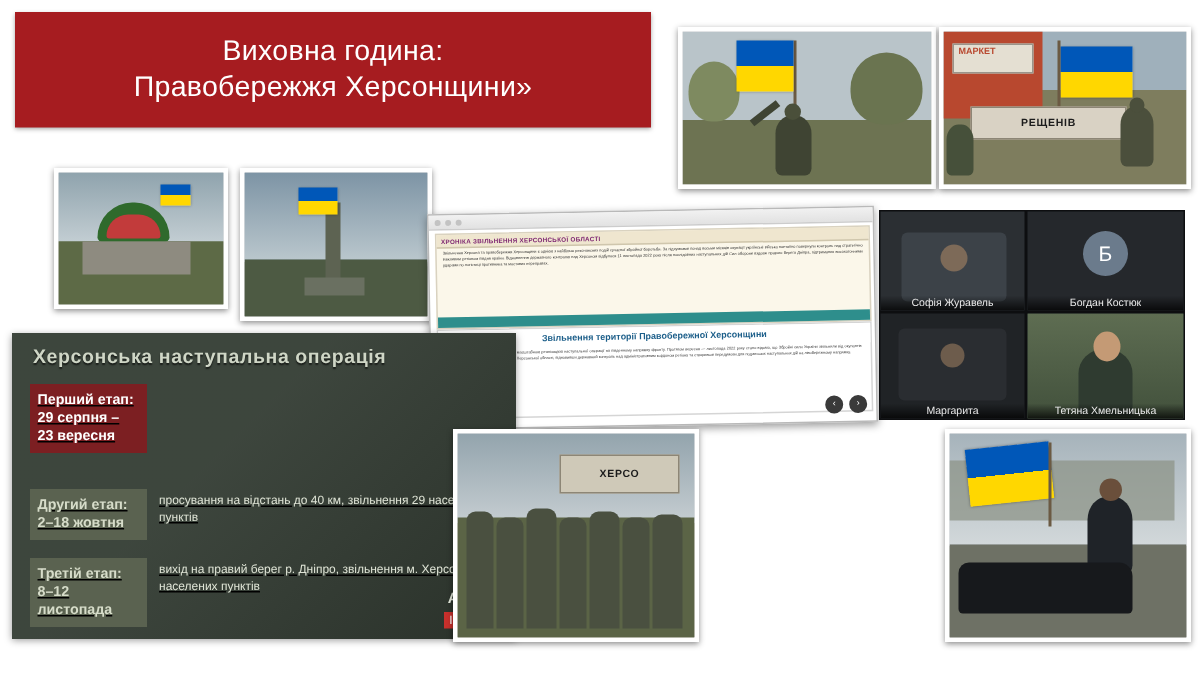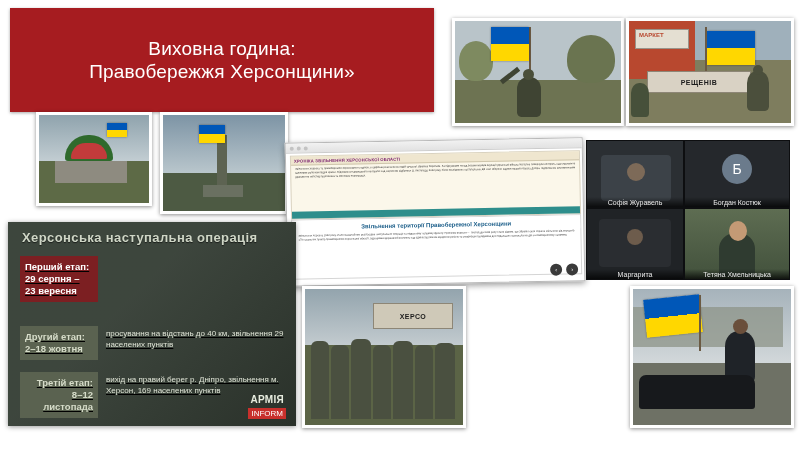--- a/index.html
+++ b/index.html
@@ -19,21 +19,21 @@
     inset: 0;
     background: #ffffff;
   }
 
   
   .title-banner {
     position: absolute;
     left: 10px;
     top: 8px;
     width: 424px;
-    height: 104px;
+    height: 77px;
     background: #a61c20;
     display: flex;
     align-items: center;
     justify-content: center;
     text-align: center;
     box-shadow: 0 1px 3px rgba(0,0,0,.35);
   }
   .title-banner .txt {
     color: #ffffff;
     font-size: 19px;
@@ -177,40 +177,41 @@
   #vt-bohdan  { left:684px; top:140px; width:104px; height:66px; background:#25282c; }
   #vt-margaryta{left:586px; top:208px; width:96px; height:70px; background:#202326; }
   #vt-tetiana { left:684px; top:208px; width:104px; height:70px; background:#3d4a3f; }
 
   
   .info {
     position:absolute; left:8px; top:222px; width:288px; height:204px;
     background:#15803d;
     box-shadow:0 1px 5px rgba(0,0,0,.4);
     overflow:hidden;
+    padding-left:48px;
   }
   .info-bg {
     position:absolute; inset:0;
     background:
       linear-gradient(135deg, rgba(255,255,255,.05) 0 40%, rgba(0,0,0,.18) 100%),
       #333c33;
   }
   .info-title {
     position:absolute; left:14px; top:8px; right:8px;
     color:#cfd6c6; font-size:13px; font-weight:bold; letter-spacing:.4px;
     text-shadow:0 1px 1px rgba(0,0,0,.6);
   }
   .stage-row { position:absolute; left:12px; right:10px; display:flex; gap:8px;text-decoration:underline; }
   .stage-badge {
     width:78px; flex:none; color:#ffffff; font-size:9.5px; line-height:1.25; font-weight:bold;
     padding:5px 5px; box-sizing:border-box;
   }
   .stage-badge.s1 { background:#7c1f22; }
   .stage-badge.s2 { background:#5a6250; color:#d6dcc9; }
-  .stage-badge.s3 { background:#5a6250; color:#d6dcc9;text-align:right; }
+  .stage-badge.s3 { background:#5a6250; color:#d6dcc9; }
   .stage-text {
     color:#dfe4d6; font-size:8px; line-height:1.35; padding-top:3px;
   }
   #row1 { top: 34px; }
   #row2 { top: 104px; }
   #row3 { top: 150px; }
   .info-logo {
     position:absolute; right:10px; bottom:7px;
     display:flex; align-items:center; gap:3px;flex-direction:column;
   }

